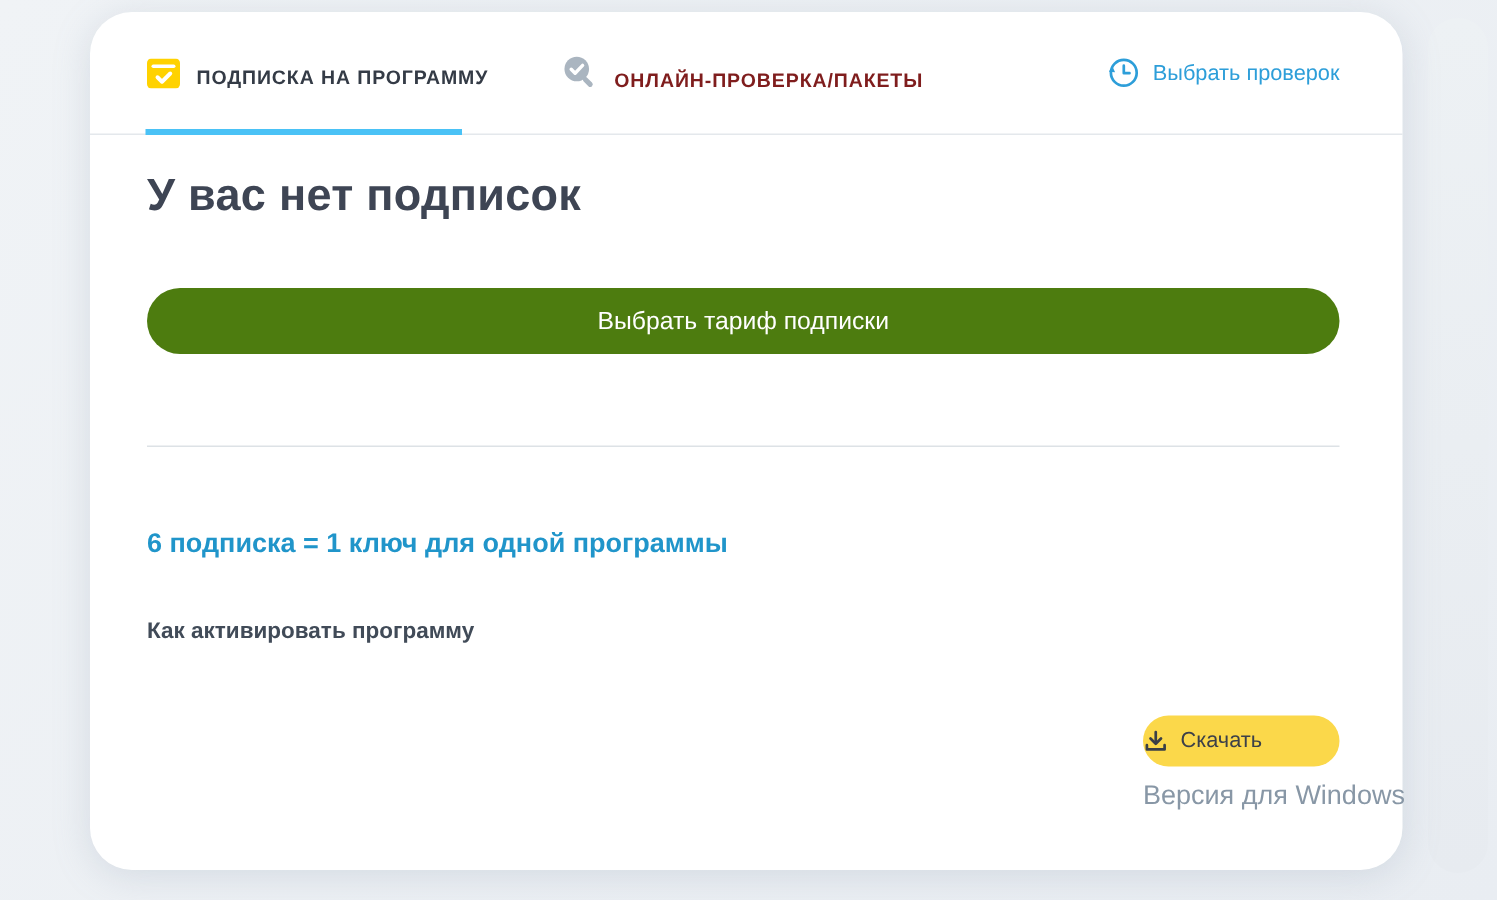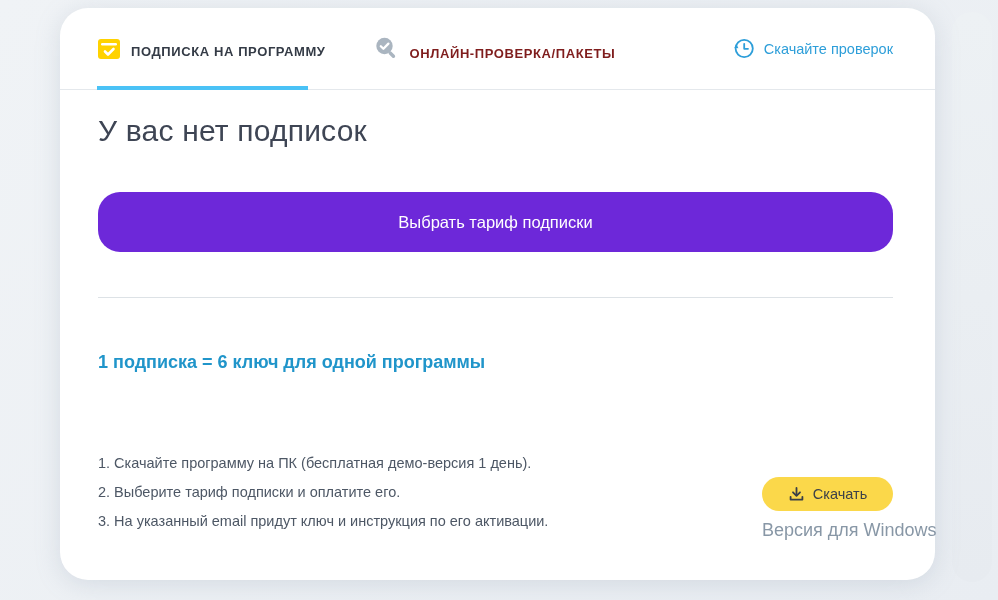--- a/index.html
+++ b/index.html
@@ -35,46 +35,46 @@
     position:absolute; left:37px; top:78px; width:211px; height:4px;
     background:#4ac2f6;
   }
   .history {
     margin-left:auto; display:flex; align-items:center; gap:9px;
     color:#2d9ed9; font-size:14.5px; cursor:pointer;
   }
   .icon { display:inline-flex; align-items:center; }
   h1 {
     position:absolute; left:38px; top:106px;
-    font-size:30px; font-weight:400; color:#3e4554; letter-spacing:.2px;text-align:center;
+    font-size:30px; font-weight:700; color:#3e4554; letter-spacing:.2px;text-align:center;
   }
   .primary-btn {
-    position:absolute; left:38px; top:184px; width:795px; height:60px;
-    background:#6d28d9; border:none; border-radius:22px;
+    position:absolute; left:38px; top:184px; width:795px; height:44px;
+    background:#4d7c0f; border:none; border-radius:22px;
     color:#ffffff; font-size:16.5px; font-family:inherit; cursor:pointer;
   }
   .divider {
     position:absolute; left:38px; right:42px; top:289px; height:1px;
     background:#dde2e6;
   }
   .blue-heading {
     position:absolute; left:38px; top:344px;
     font-size:18px; font-weight:bold; color:#2095ca;
   }
   .howto-title {
     position:absolute; left:38px; top:404px;
     font-size:15px; font-weight:bold; color:#414b58;
   }
   .steps { position:absolute; left:38px; top:447px; width:560px; }
   .step { font-size:14.5px; color:#4d5765; line-height:16px; margin-bottom:13px; }
   .download { position:absolute; right:42px; top:469px; width:131px; text-align:center; }
   .download-btn {
     width:131px; height:34px; border:none; border-radius:17px;
     background:#fbd84a; color:#3c4049; font-size:14.5px; font-family:inherit;
-    display:flex; align-items:center; justify-content:center; gap:8px; cursor:pointer;
+    display:flex; align-items:center; justify-content:flex-start; gap:8px; cursor:pointer;
   }
   .download-caption { margin-top:9px; font-size:18px; color:#8897a6; white-space:nowrap; }
 </style>
 </head>
 <body>
 
 <div class="card-behind"></div>
 
 <div class="card">
 
@@ -100,39 +100,35 @@
       <span class="tab-label">ОНЛАЙН-ПРОВЕРКА/ПАКЕТЫ</span>
     </div>
     <div class="history">
       <span class="icon">
         <svg width="24" height="23" viewBox="0 0 24 23">
           <circle cx="13.2" cy="11.5" r="8.6" fill="none" stroke="#2d9ed9" stroke-width="1.8"></circle>
           <path d="M13.2 6.8 V11.8 H17" stroke="#2d9ed9" stroke-width="1.8" fill="none" stroke-linecap="round" stroke-linejoin="round"></path>
           <path d="M5.6 7.2 L3.2 10.8 L7.4 11.2 Z" fill="#2d9ed9"></path>
         </svg>
       </span>
-      <span>Скачайте проверок</span>
+      <span>Выбрать проверок</span>
     </div>
     <span class="tab-underline"></span>
   </div>
 
   <h1>У вас нет подписок</h1>
 
   <button class="primary-btn">Выбрать тариф подписки</button>
 
   <div class="divider"></div>
 
-  <div class="blue-heading">1 подписка = 6 ключ для одной программы</div>
+  <div class="blue-heading">6 подписка = 1 ключ для одной программы</div>
 
+  <div class="howto-title">Как активировать программу</div>
 
-  <div class="steps">
-    <div class="step">1. Скачайте программу на ПК (бесплатная демо-версия 1 день).</div>
-    <div class="step">2. Выберите тариф подписки и оплатите его.</div>
-    <div class="step">3. На указанный email придут ключ и инструкция по его активации.</div>
-  </div>
 
   <div class="download">
     <button class="download-btn">
       <span class="icon">
         <svg width="17" height="17" viewBox="0 0 17 17">
           <path d="M8.5 2 V9.2" stroke="#3a3f47" stroke-width="1.8" fill="none" stroke-linecap="round"></path>
           <path d="M5 6.3 L8.5 9.8 L12 6.3" fill="none" stroke="#3a3f47" stroke-width="1.8" stroke-linecap="round" stroke-linejoin="round"></path>
           <path d="M2.6 10.8 V13.6 H14.4 V10.8" fill="none" stroke="#3a3f47" stroke-width="1.8" stroke-linecap="round" stroke-linejoin="round"></path>
         </svg>
       </span>

